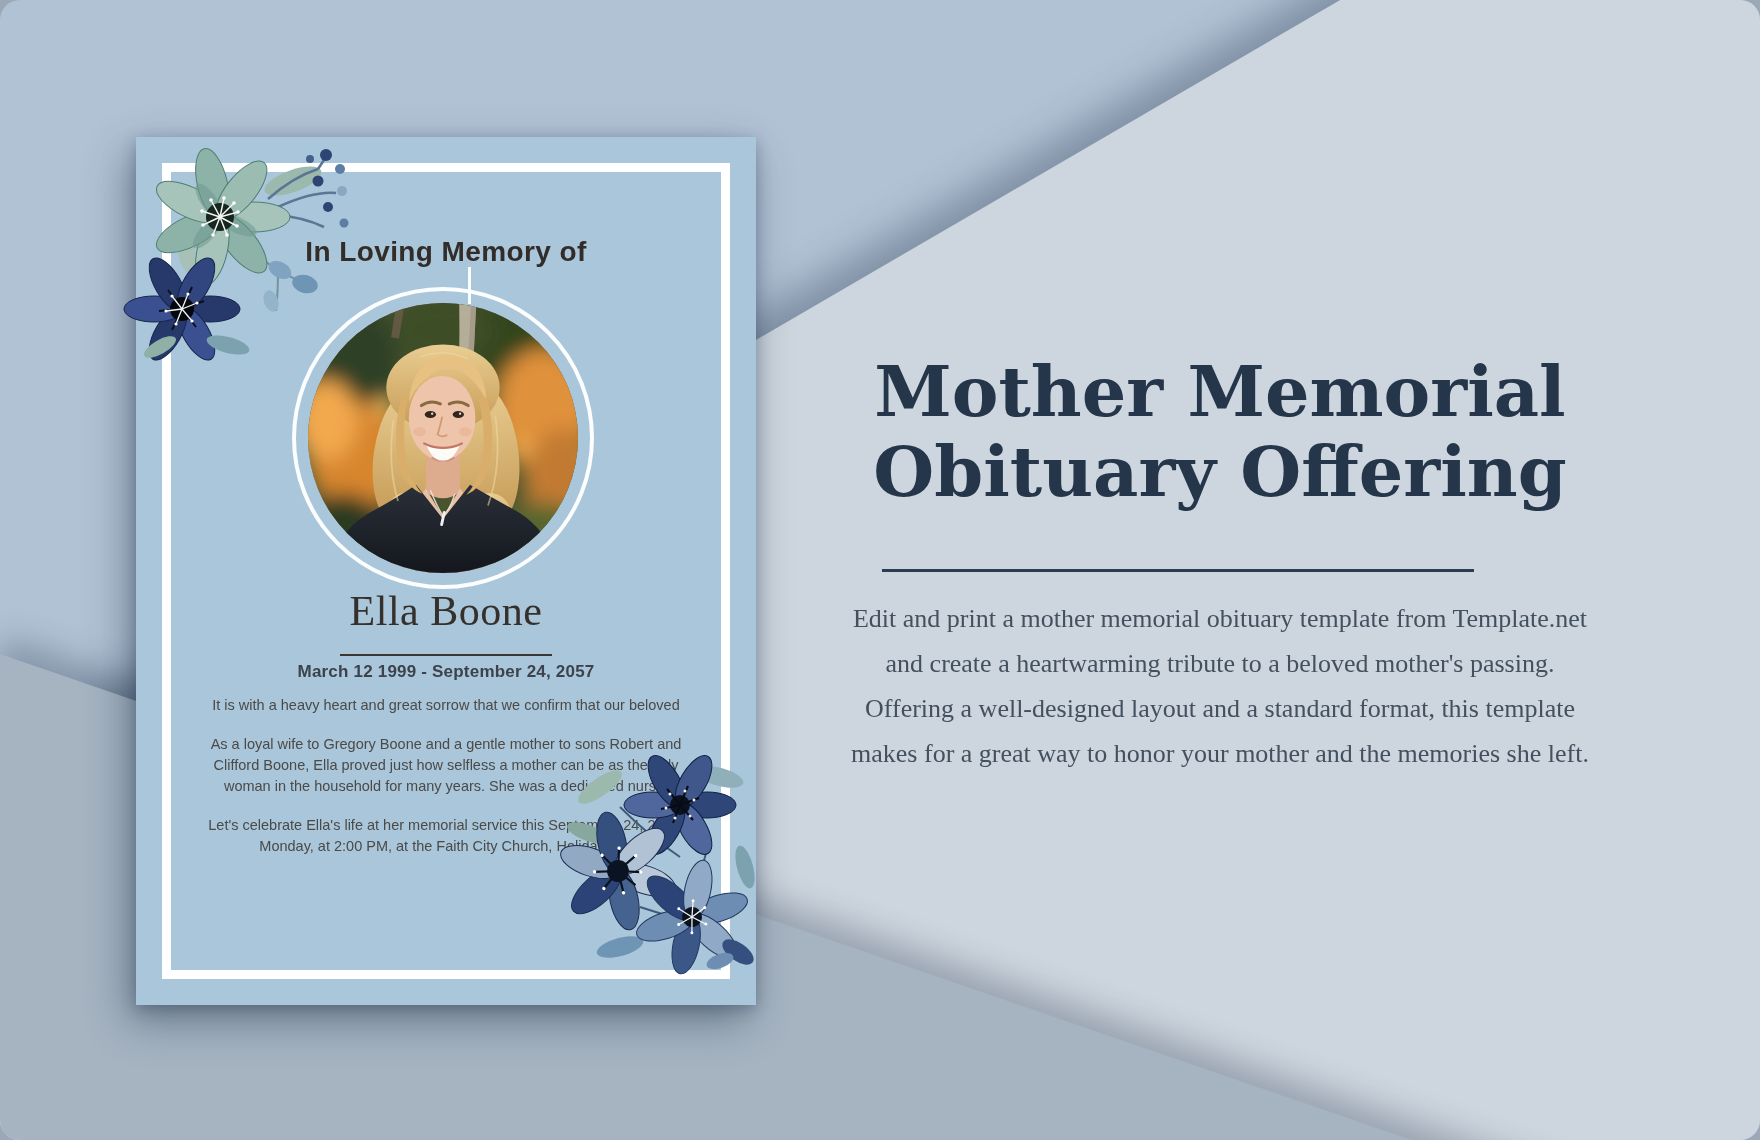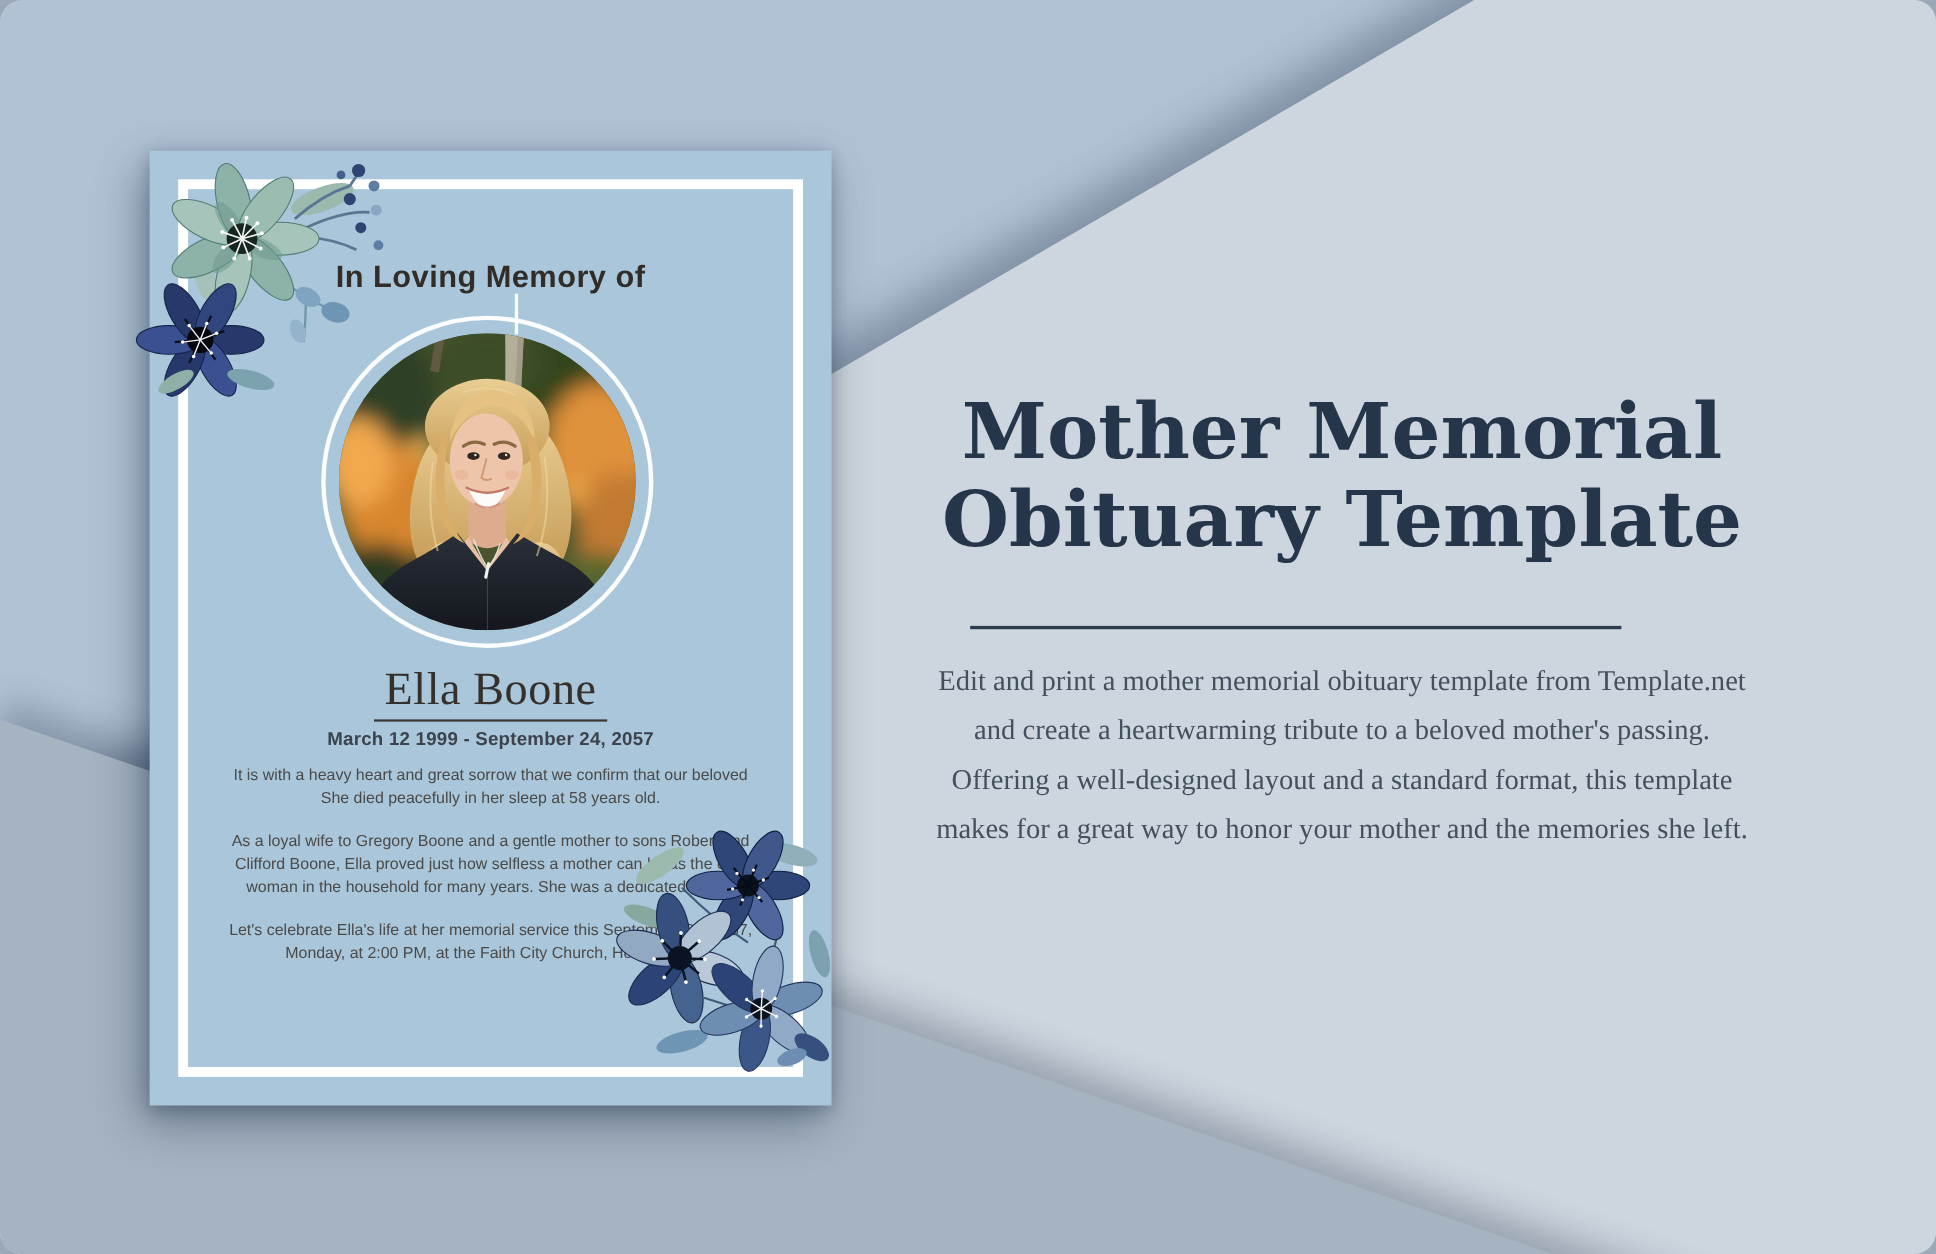--- a/index.html
+++ b/index.html
@@ -44,21 +44,21 @@
   .portrait-ring{
     position:absolute;left:156px;top:150px;width:302px;height:302px;
     border:4px solid #fcfdfe;border-radius:50%;
   }
   .portrait{
     position:absolute;left:172px;top:166px;width:270px;height:270px;
     border-radius:50%;overflow:hidden;
   }
   .portrait svg{display:block;width:100%;height:100%;}
   .deceased-name{
-    position:absolute;top:466px;left:0;width:100%;text-align:center;
+    position:absolute;top:450px;left:0;width:100%;text-align:center;
     font-family:"Liberation Serif",serif;font-size:42px;font-weight:500;
     color:var(--name_ink,#35302c);letter-spacing:.5px;
   }
   .name-underline{
     position:absolute;top:517px;left:50%;transform:translateX(-50%);
     width:212px;height:2px;background:#3b3631;
   }
   .life-dates{
     position:absolute;top:525px;left:0;width:100%;text-align:center;
     font-size:17px;font-weight:700;letter-spacing:.2px;
@@ -180,21 +180,20 @@
       </svg>
     </div>
 
     <div class="deceased-name">Ella Boone</div>
     <div class="name-underline"></div>
     <div class="life-dates">March 12 1999 - September 24, 2057</div>
 
     <div class="obit-body">
       <div class="para">
         <div>It is with a heavy heart and great sorrow that we confirm that our beloved</div>
-        <div>She died peacefully in her sleep at 58 years old.</div>
       </div>
       <div class="para">
         <div>As a loyal wife to Gregory Boone and a gentle mother to sons Robert and</div>
         <div>Clifford Boone, Ella proved just how selfless a mother can be as the only</div>
         <div>woman in the household for many years. She was a dedicated nurse.</div>
       </div>
       <div class="para">
         <div>Let's celebrate Ella's life at her memorial service this September 24, 2057,</div>
         <div>Monday, at 2:00 PM, at the Faith City Church, Holiday, FL.</div>
       </div>
@@ -365,21 +364,21 @@
         </g>
         <ellipse cx="178" cy="205" rx="18" ry="9" fill="#35507f" transform="rotate(35 178 205)"></ellipse>
         <ellipse cx="160" cy="214" rx="14" ry="7" fill="#6d8db3" transform="rotate(-20 160 214)"></ellipse>
       </svg>
     </div>
   </div>
 
   <div class="panel">
     <div class="panel-title">
       <div>Mother Memorial</div>
-      <div>Obituary Template</div>
+      <div>Obituary Offering</div>
     </div>
     <div class="title-divider"></div>
     <div class="panel-desc">
       <div>Edit and print a mother memorial obituary template from Template.net</div>
       <div>and create a heartwarming tribute to a beloved mother's passing.</div>
       <div>Offering a well-designed layout and a standard format, this template</div>
       <div>makes for a great way to honor your mother and the memories she left.</div>
     </div>
   </div>
 

